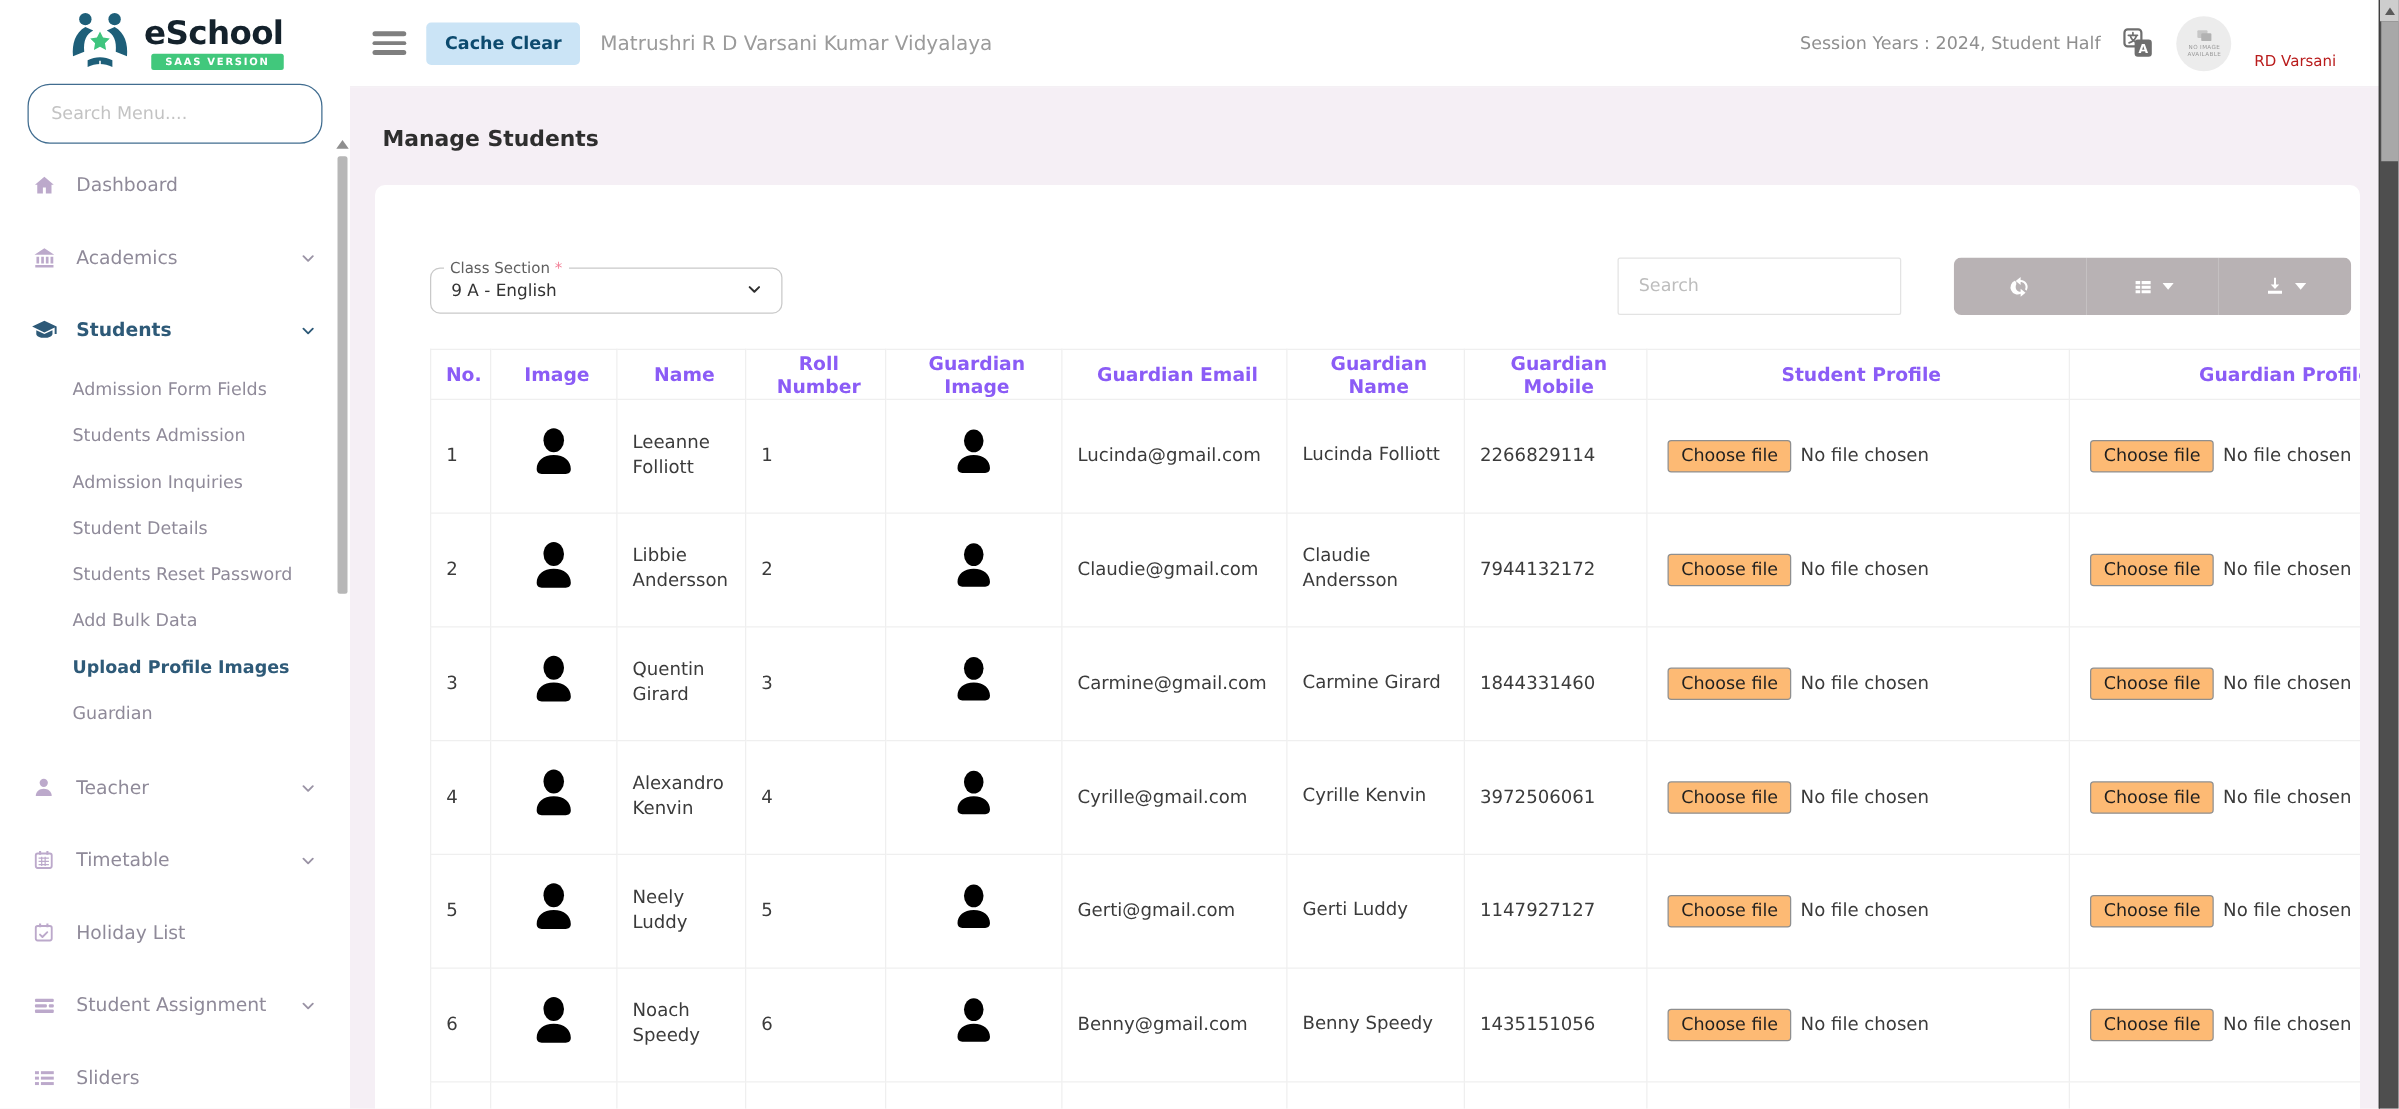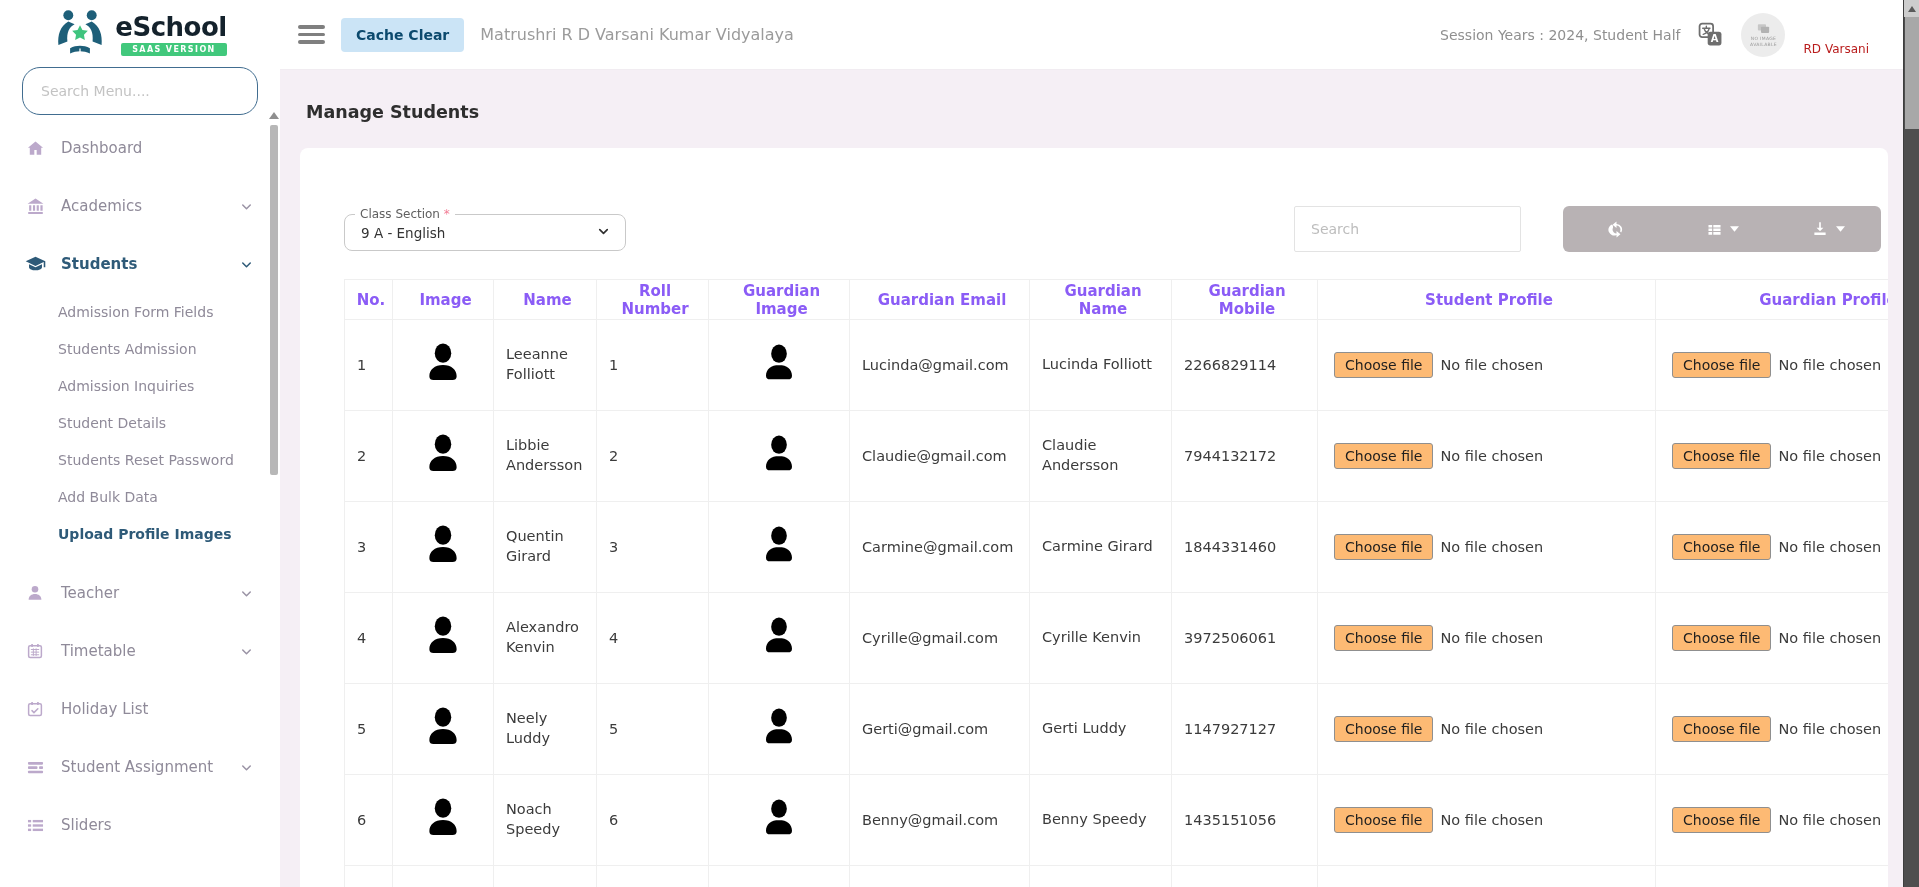--- a/index.html
+++ b/index.html
@@ -175,20 +175,23 @@
             <span>Student Details</span>
           </div>
         <div class="sub-item">
             <span>Students Reset Password</span>
           </div>
         <div class="sub-item">
             <span>Add Bulk Data</span>
           </div>
         <div class="sub-item active">
             <span>Upload Profile Images</span>
+          </div>
+        <div class="sub-item">
+            <span>Guardian</span>
           </div>
       </div>
 
       <div class="nav-item gap-top">
         <span class="nicon">
           <svg viewBox="0 0 24 24" width="18" height="18" fill="#bca9cb">
               <circle cx="12" cy="7" r="4.4"></circle>
               <path d="M3.5 21c0-4.7 3.8-7.6 8.5-7.6s8.5 2.9 8.5 7.6z"></path>
             </svg>
         </span>

